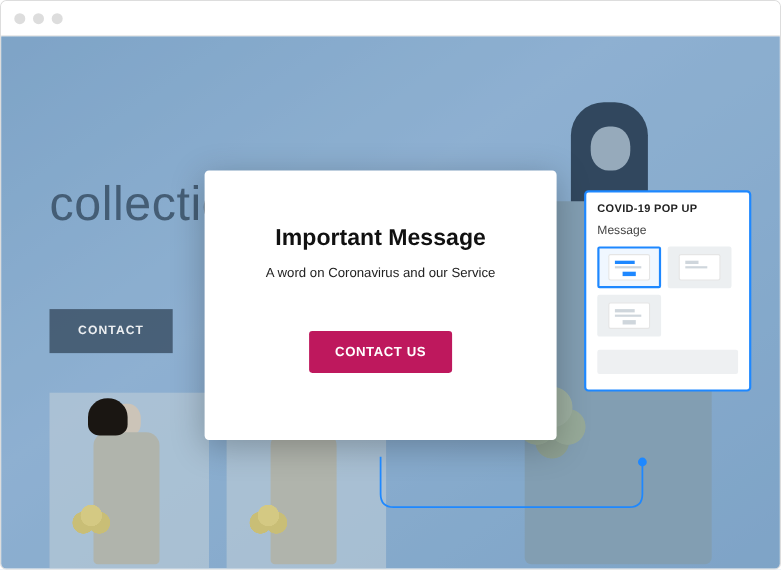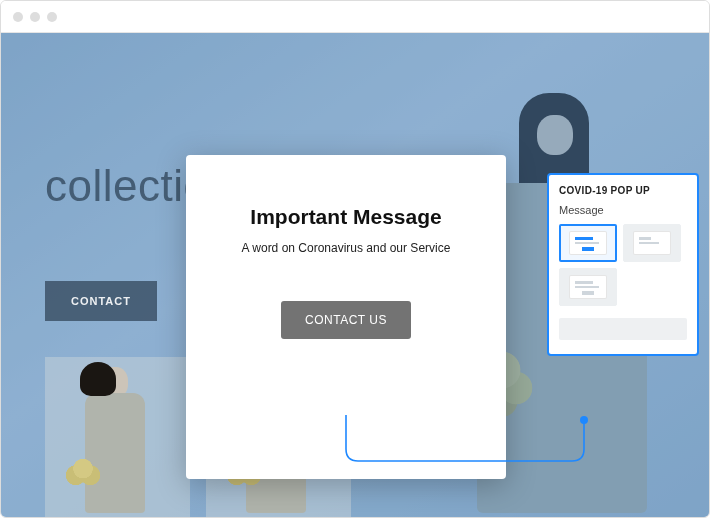--- a/index.html
+++ b/index.html
@@ -68,35 +68,35 @@
   .bg-model .face2 { width: 36px; height: 40px; background: #c9bfb2; border-radius: 45%; position: absolute; top: 22px; left: 98px; }
   .bg-model .dress2 { width: 170px; height: 330px; background: #a6aba2; position: absolute; top: 90px; left: 38px; border-radius: 20px 20px 6px 6px; }
   .bg-model .bouquet2 { position: absolute; top: 250px; left: 28px; width: 70px; height: 90px;
     background: radial-gradient(circle at 50% 30%, #d4c983 25%, transparent 26%),
                 radial-gradient(circle at 30% 50%, #c9be76 24%, transparent 25%),
                 radial-gradient(circle at 70% 50%, #c9be76 24%, transparent 25%),
                 radial-gradient(circle at 50% 65%, #b8ad6a 22%, transparent 23%);
   }
   
   .modal {
-    position: absolute; left: 185px; top: 122px; width: 320px; height: 324px;
+    position: absolute; left: 185px; top: 122px; width: 320px; height: 245px;
     background: #fff; border-radius: 4px;
     box-shadow: 0 6px 30px rgba(0,0,0,0.25);
     display: flex; flex-direction: column; align-items: center; padding: 50px 24px 30px;
   }
   .modal-title { font-size: 21px; font-weight: 700; color: #111; margin-bottom: 12px; }
   .modal-sub { font-size: 12px; color: #222; margin-bottom: 46px; }
   .modal-btn {
-    background: #737373; color: #fff; font-size: 12px; font-weight: 400;
+    background: #be185d; color: #fff; font-size: 12px; font-weight: 700;
     letter-spacing: 0.5px; border: none; padding: 12px 24px; border-radius: 3px;
     cursor: pointer;
   }
   
   .panel {
-    position: absolute; right: 10px; top: 140px; width: 152px;
+    position: absolute; right: 26px; top: 140px; width: 152px;
     background: #fff; border: 2px solid #1e88ff; border-radius: 4px;
     padding: 10px 10px 14px; font-size: 11px;
   }
   .panel-title { font-size: 10px; font-weight: 700; letter-spacing: 0.3px; color: #222; margin-bottom: 8px; }
   .panel-section { font-size: 11px; color: #444; margin-bottom: 8px; }
   .thumb-grid { display: flex; flex-wrap: wrap; gap: 6px; margin-bottom: 12px; }
   .thumb {
     width: 58px; height: 38px; background: #eceff1; border: 1px solid #eceff1;
     border-radius: 2px; display: flex; align-items: center; justify-content: center;
     cursor: pointer;

